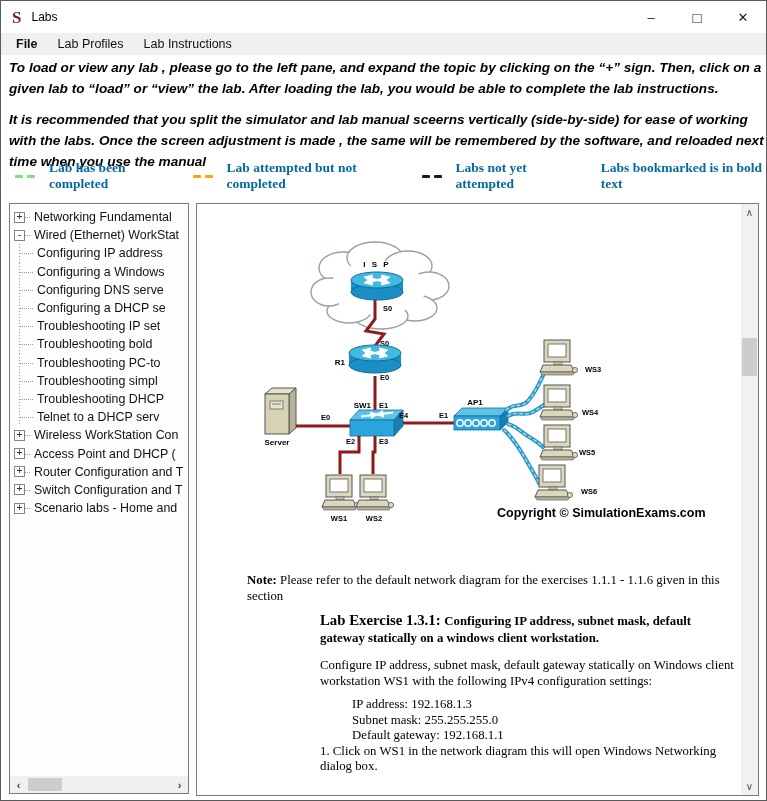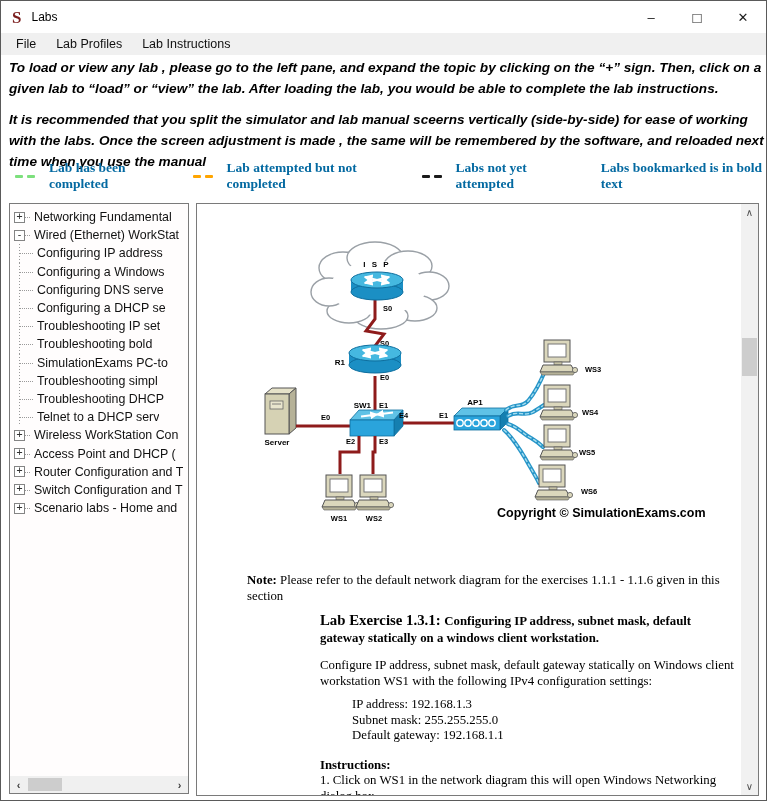--- a/index.html
+++ b/index.html
@@ -13,21 +13,21 @@
         color:#7b1d1d;margin-left:11px;line-height:1;}
   .title{font-size:12px;color:#000000;margin-left:10px;}
   .wcontrols{margin-left:auto;display:flex;height:32px;}
   .wbtn{width:46px;height:32px;display:flex;align-items:center;justify-content:center;
         font-size:13px;color:#1a1a1a;cursor:default;}
   .wbtn.max{font-size:15px;}
   
   .menubar{position:absolute;left:0;top:32px;right:0;height:22px;background:#f0f0f0;
            display:flex;align-items:center;font-size:12.5px;color:#111;}
   .menu-item{padding:0 10px;height:100%;display:flex;align-items:center;}
-  .menu-item:first-child{padding-left:15px;}
+  .menu-item:first-child{padding-left:15px;font-weight:bold;}
   
   .intro{position:absolute;left:2px;top:56px;width:757px;font-weight:bold;font-style:italic;
          font-size:13.6px;line-height:21px;color:#000;padding:0 6px;}
   .intro p{margin:0 0 10px 0;}
   
   .legend{position:absolute;left:0;top:160px;right:0;height:30px;display:flex;
           align-items:center;font-family:"Liberation Serif",serif;font-weight:bold;
           font-size:13.5px;color:#0369a1;}
   .lg-item{display:flex;align-items:center;}
   .dashes{display:inline-flex;gap:4px;margin-right:14px;}
@@ -171,21 +171,21 @@
           <span class="lbl">Troubleshooting IP set</span>
       </div>
       <div class="tree-row">
         <span class="vline"></span>
           <span class="stub long"></span>
           <span class="lbl">Troubleshooting bold</span>
       </div>
       <div class="tree-row">
         <span class="vline"></span>
           <span class="stub long"></span>
-          <span class="lbl">SimulationExams PC-to</span>
+          <span class="lbl">Troubleshooting PC-to</span>
       </div>
       <div class="tree-row">
         <span class="vline"></span>
           <span class="stub long"></span>
           <span class="lbl">Troubleshooting simpl</span>
       </div>
       <div class="tree-row">
         <span class="vline"></span>
           <span class="stub long"></span>
           <span class="lbl">Troubleshooting DHCP</span>
@@ -354,21 +354,20 @@
         </div>
         <div class="ex-block ex-head">
           <span>Lab Exercise 1.3.1: </span><span class="ex-sub">Configuring IP address, subnet mask, default gateway statically on a windows client workstation.</span>
         </div>
         <div class="cfg-block">Configure IP address, subnet mask, default gateway statically on Windows client workstation WS1 with the following IPv4 configuration settings:</div>
         <div class="settings">
           <div>IP address: 192.168.1.3</div>
           <div>Subnet mask: 255.255.255.0</div>
           <div>Default gateway: 192.168.1.1</div>
         </div>
-        <div class="instr-label">Instructions:</div>
         <div class="steps">
           <div>1. Click on WS1 in the network diagram this will open Windows Networking dialog box.</div>
 
         </div>
       </div>
     </div>
 
     <div class="vscroll">
       <div class="vs-arrow up">∧</div>
       <div class="vs-thumb"></div>

